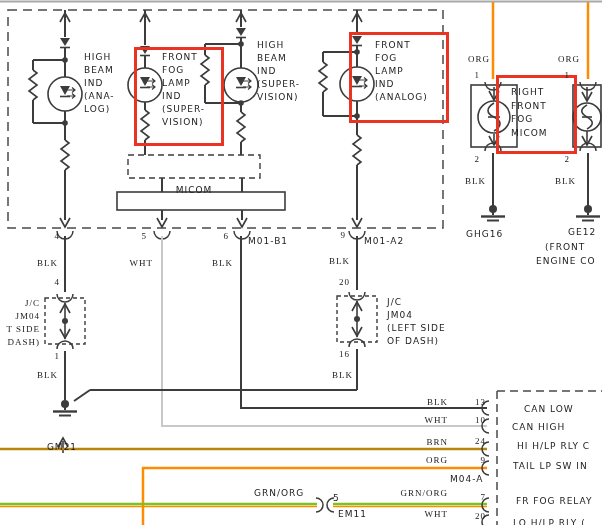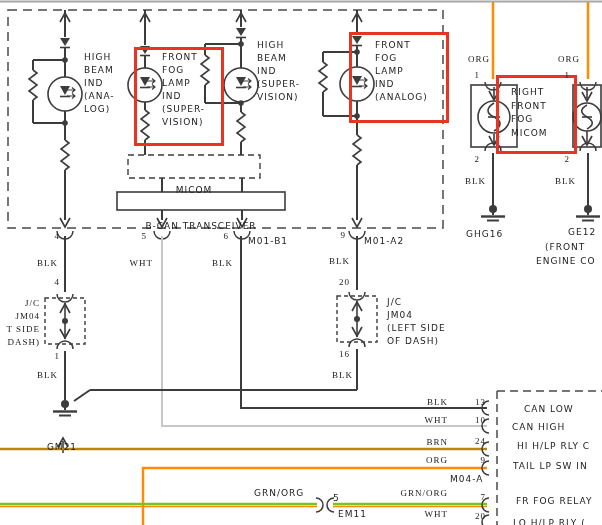--- a/index.html
+++ b/index.html
@@ -247,21 +247,20 @@
 BEAM
 IND
 (SUPER-
 VISION)</div>
 <div class="lb" style="left:375px;top:39px">FRONT
 FOG
 LAMP
 IND
 (ANALOG)</div>
 <div class="lb ctr" style="left:128px;top:160px;width:132px">MICOM</div>
-<div class="lb ctr" style="left:117px;top:196px;width:168px">B-CAN TRANSCEIVER</div>
 
 <div class="lb ra" style="left:36px;top:230px;width:24px">4</div>
 <div class="lb ra" style="left:123px;top:230px;width:24px">5</div>
 <div class="lb ra" style="left:205px;top:230px;width:24px">6</div>
 <div class="lb" style="left:248px;top:235px">M01-B1</div>
 <div class="lb ra" style="left:322px;top:229px;width:24px">9</div>
 <div class="lb" style="left:364px;top:235px">M01-A2</div>
 
 <div class="lb ra" style="left:30px;top:257px;width:28px">BLK</div>
 <div class="lb ra" style="left:123px;top:257px;width:30px">WHT</div>

